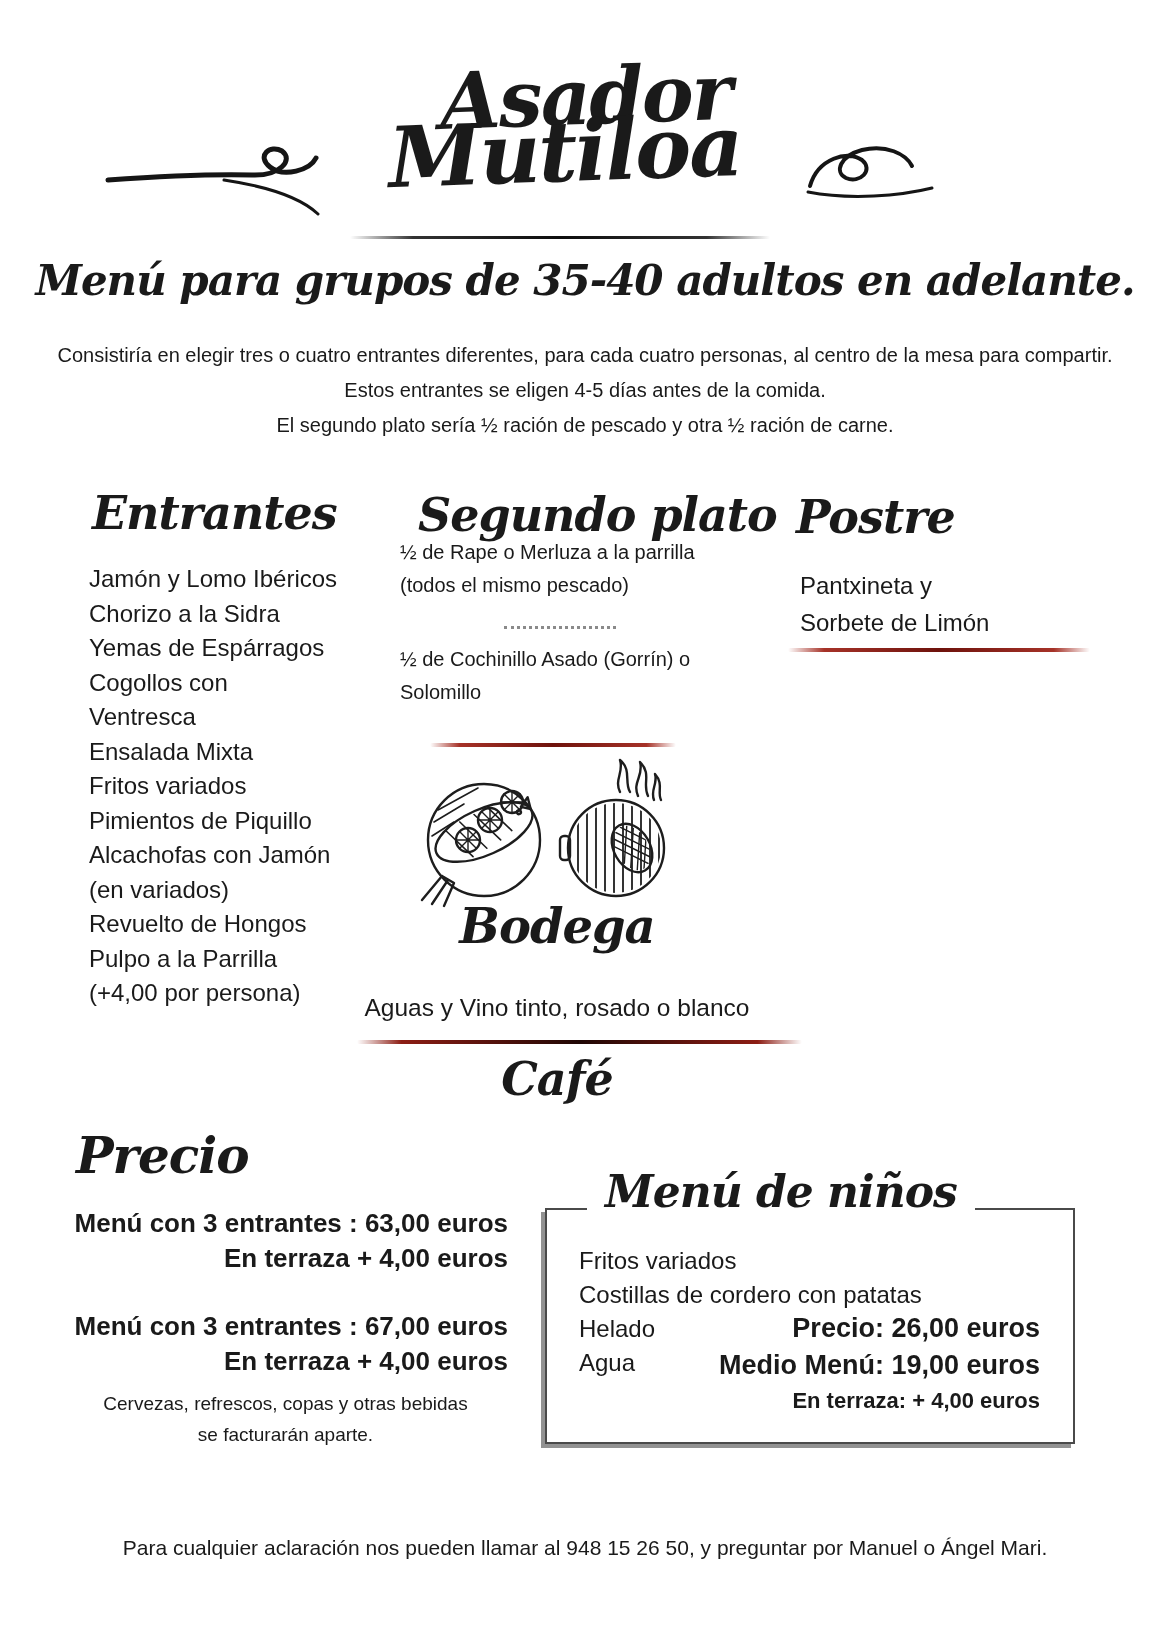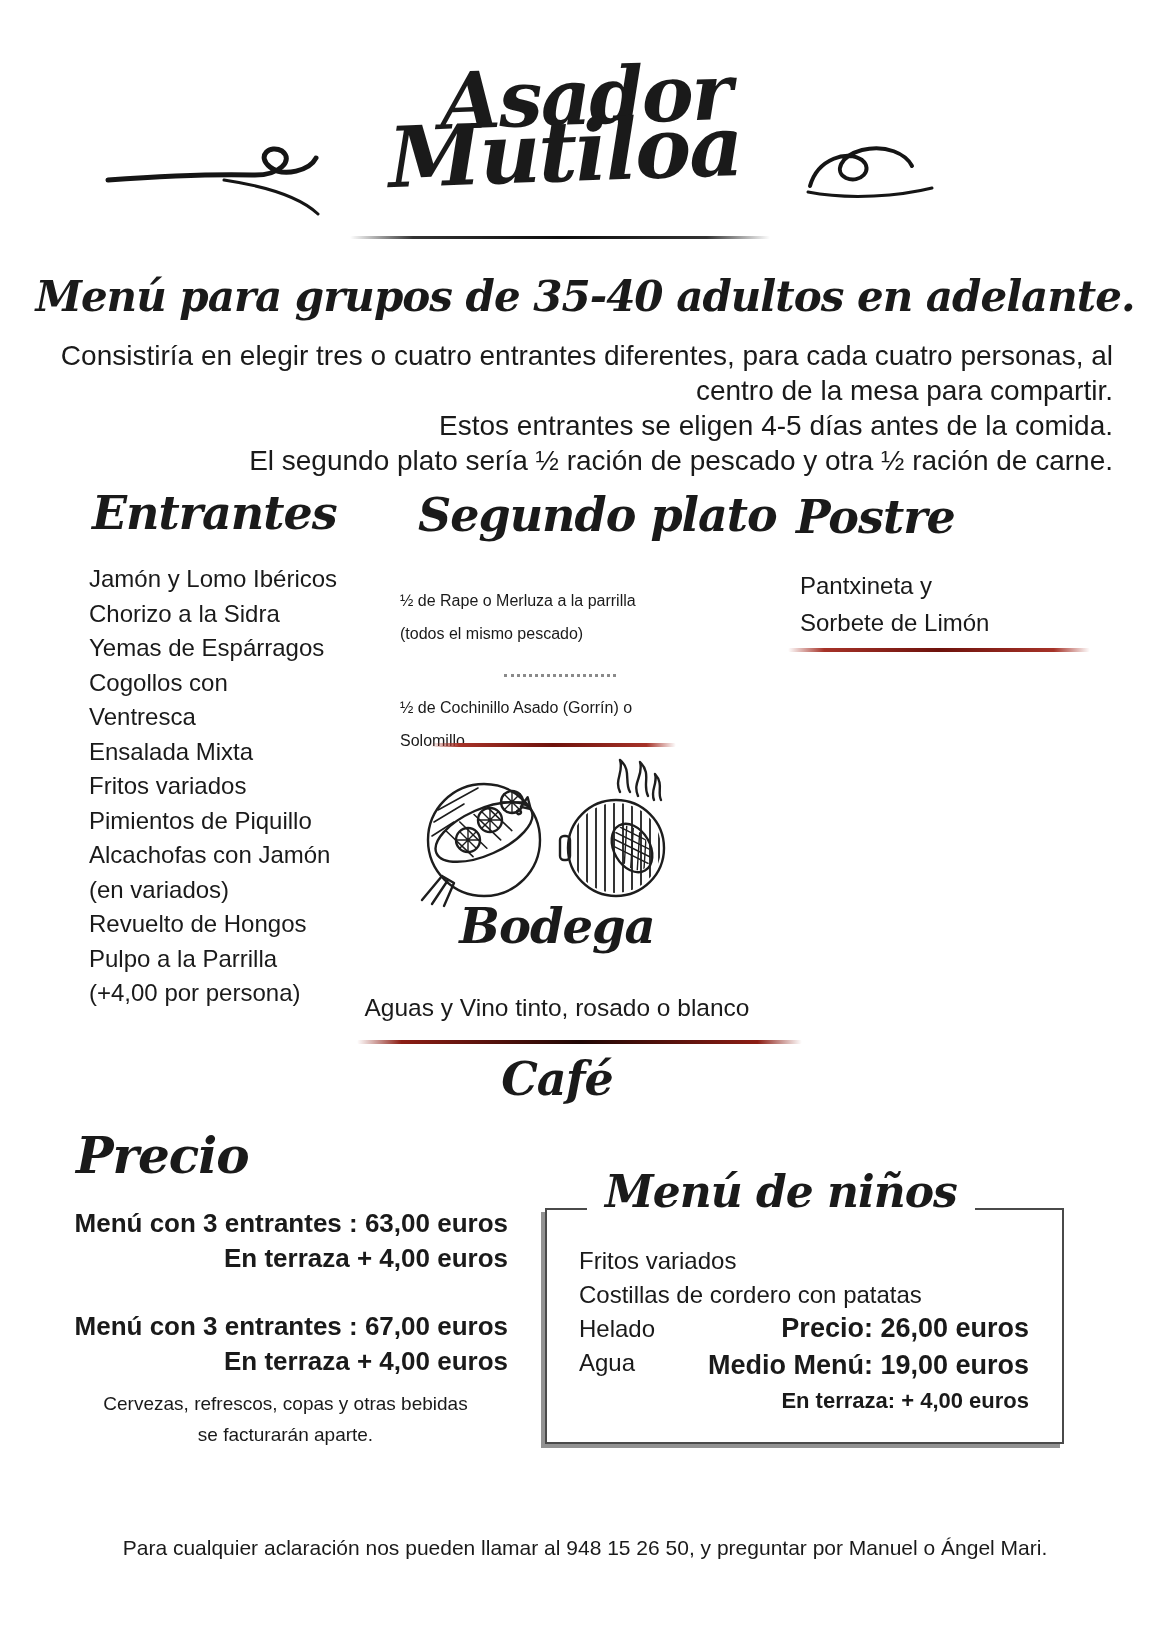--- a/index.html
+++ b/index.html
@@ -13,32 +13,32 @@
   }
   .abs{position:absolute;}
   
   #logo{top:58px;left:0;right:0;text-align:center;line-height:1;}
   #logo .l1{font-size:78px;transform:rotate(-2deg);display:inline-block;letter-spacing:-2px;}
   #logo .l2{font-size:84px;margin-top:-26px;margin-left:-40px;transform:rotate(-2deg);letter-spacing:-2px;}
   .flourish{stroke:#151515;fill:none;stroke-width:5;stroke-linecap:round;}
   #logo-divider{top:236px;left:350px;width:420px;height:3px;border-radius:2px;
     background:linear-gradient(90deg,rgba(20,20,20,0),#333 15%,#0d0d0d 50%,#333 85%,rgba(20,20,20,0));}
   
-  #main-heading{top:272px;left:0;right:0;text-align:center;font-size:42px;}
-  
-  #intro{top:338px;left:57px;right:57px;text-align:right;font-size:28px;line-height:35px;}
+  #main-heading{top:256px;left:0;right:0;text-align:center;font-size:42px;}
+  
+  #intro{top:338px;left:57px;right:57px;text-align:center;font-size:20px;line-height:35px;}
   
   .col-title{font-size:46px;}
   #entrantes-title{top:486px;left:92px;}
   #segundo-title{top:488px;left:418px;}
   #postre-title{top:490px;left:796px;}
   
   .menu-lines{font-size:24px;line-height:34.5px;}
   #entrantes-list{top:562px;left:89px;width:320px;}
-  #segundo-block{top:584px;left:400px;width:380px;font-size:16px;line-height:33px;}
+  #segundo-block{top:536px;left:400px;width:380px;font-size:20px;line-height:33px;}
   #segundo-divider{width:112px;border-top:3px dotted #8a8a8a;margin:24px 0 14px 104px;}
   #postre-block{top:567px;left:800px;font-size:24px;line-height:37px;}
   .red-line{height:4px;border-radius:2px;
     background:linear-gradient(90deg,rgba(160,20,20,0),#a63228 12%,#6e120c 50%,#a63228 88%,rgba(160,20,20,0));}
   #postre-line{top:648px;left:788px;width:302px;}
   #segundo-line{top:743px;left:430px;width:246px;}
   #bodega-line{top:1040px;left:357px;width:445px;
     background:linear-gradient(90deg,rgba(120,10,10,0),#8c1d14 10%,#200704 50%,#8c1d14 90%,rgba(120,10,10,0));}
   
   #fish-art{top:758px;left:420px;}
@@ -48,21 +48,21 @@
   #bodega-title{top:898px;left:0;right:56px;text-align:center;font-size:48px;}
   #bodega-text{top:994px;left:0;right:56px;text-align:center;font-size:24.5px;}
   #cafe-title{top:1052px;left:0;right:56px;text-align:center;font-size:46px;}
   
   #precio-title{top:1126px;left:76px;font-size:50px;}
   #price-block{top:1206px;left:58px;width:450px;text-align:right;font-size:26px;font-weight:700;line-height:35px;}
   .price-gap{height:33px;}
   #price-note{top:1388px;left:58px;width:455px;text-align:center;font-size:19px;font-weight:400;line-height:31px;}
   
   #kids-box{top:1208px;left:545px;width:515px;height:232px;border:2px solid #4a4a4a;
-    box-shadow:-4px 4px 0 rgba(110,110,110,0.75);}
+    box-shadow:-4px 4px 0 rgba(110,110,110,0.75);padding-left:11px;}
   #kids-title{position:absolute;top:-44px;left:40px;background:#ffffff;padding:0 18px;font-size:44px;}
   #kids-items{position:absolute;left:32px;top:34px;font-size:24px;line-height:34px;}
   #kids-prices{position:absolute;right:33px;top:100px;text-align:right;font-weight:700;}
   #kids-prices .p1,#kids-prices .p2{font-size:27px;line-height:37px;}
   #kids-prices .p3{font-size:22px;line-height:34px;}
   
   #footer{top:1536px;left:0;right:0;text-align:center;font-size:21px;}
 </style>
 </head>
 <body>

